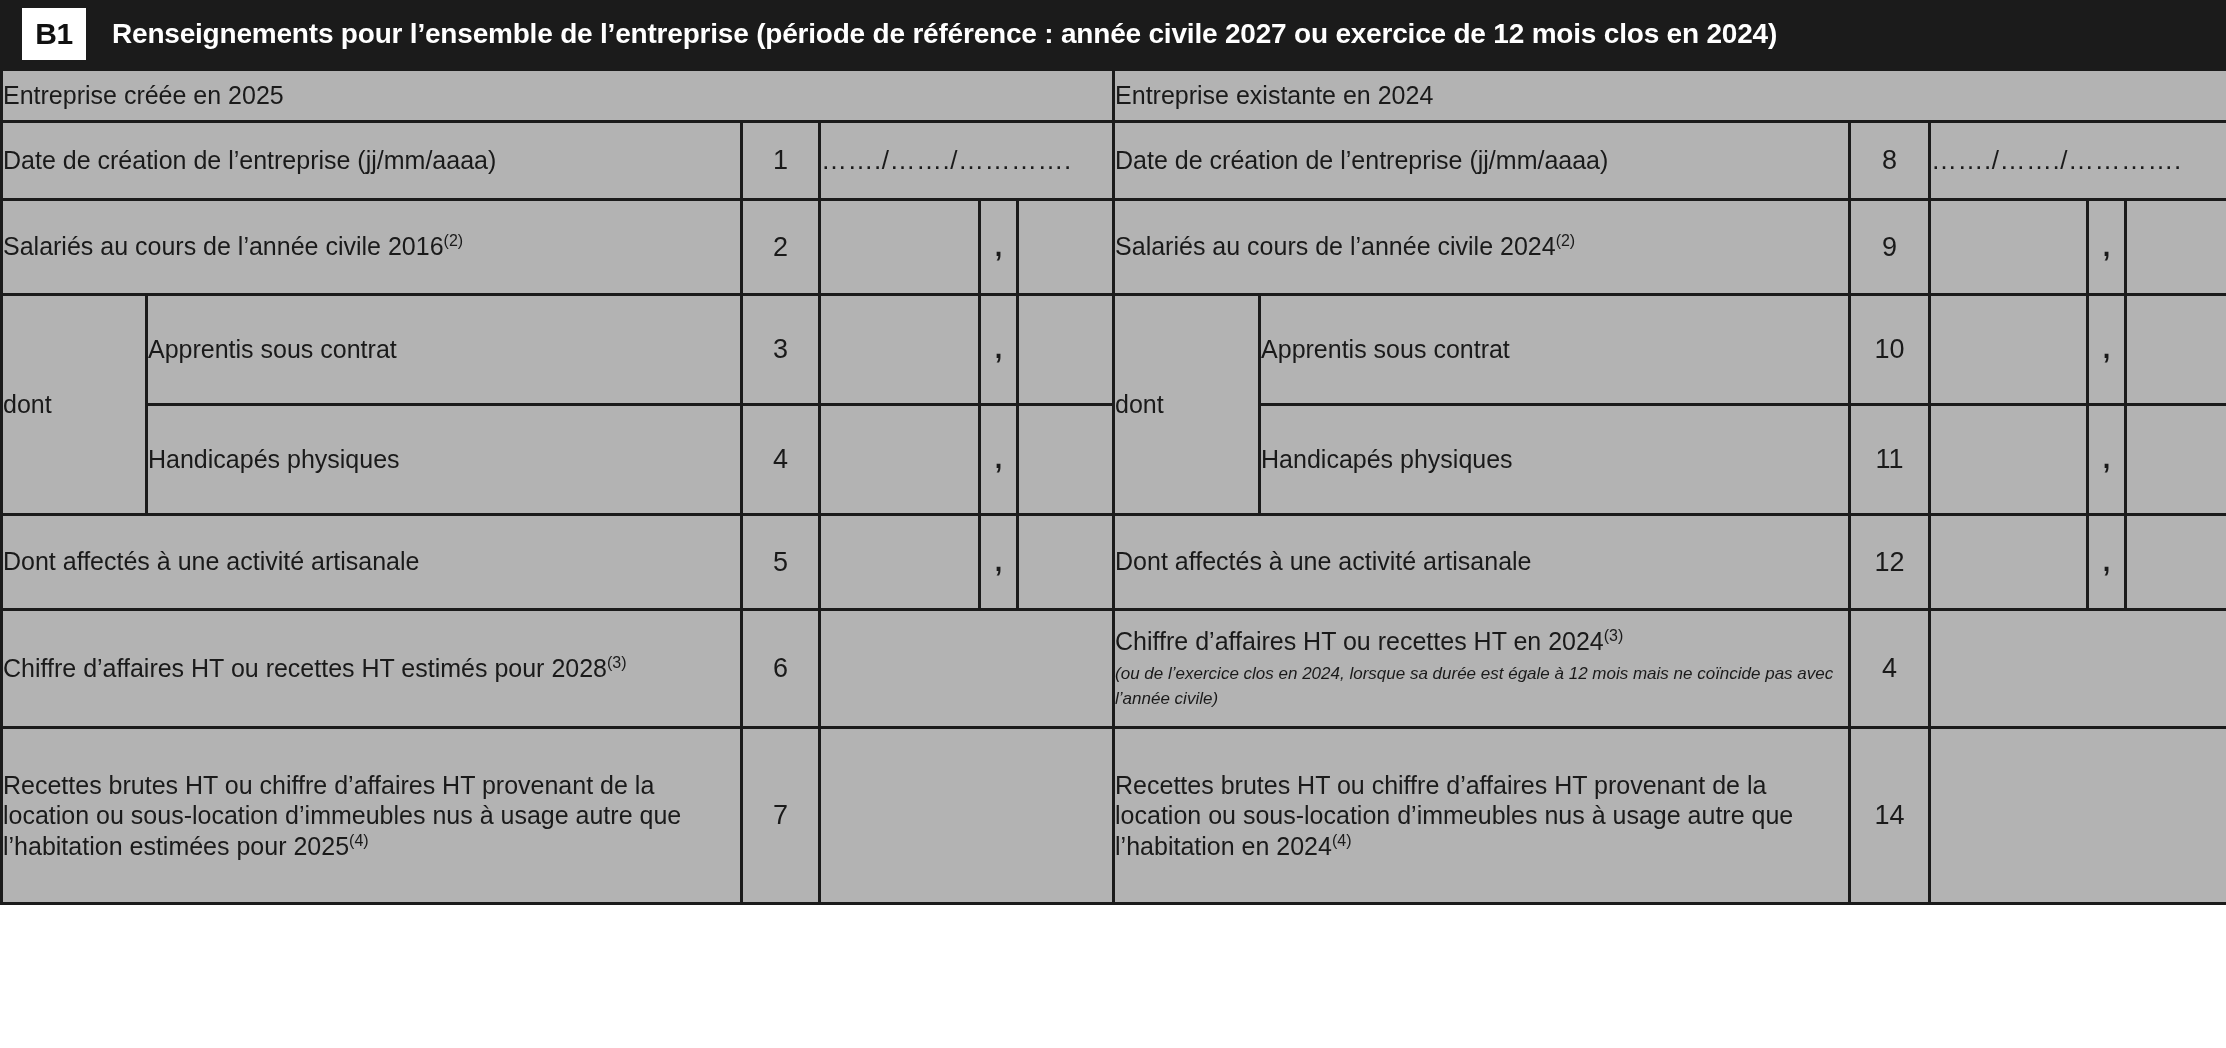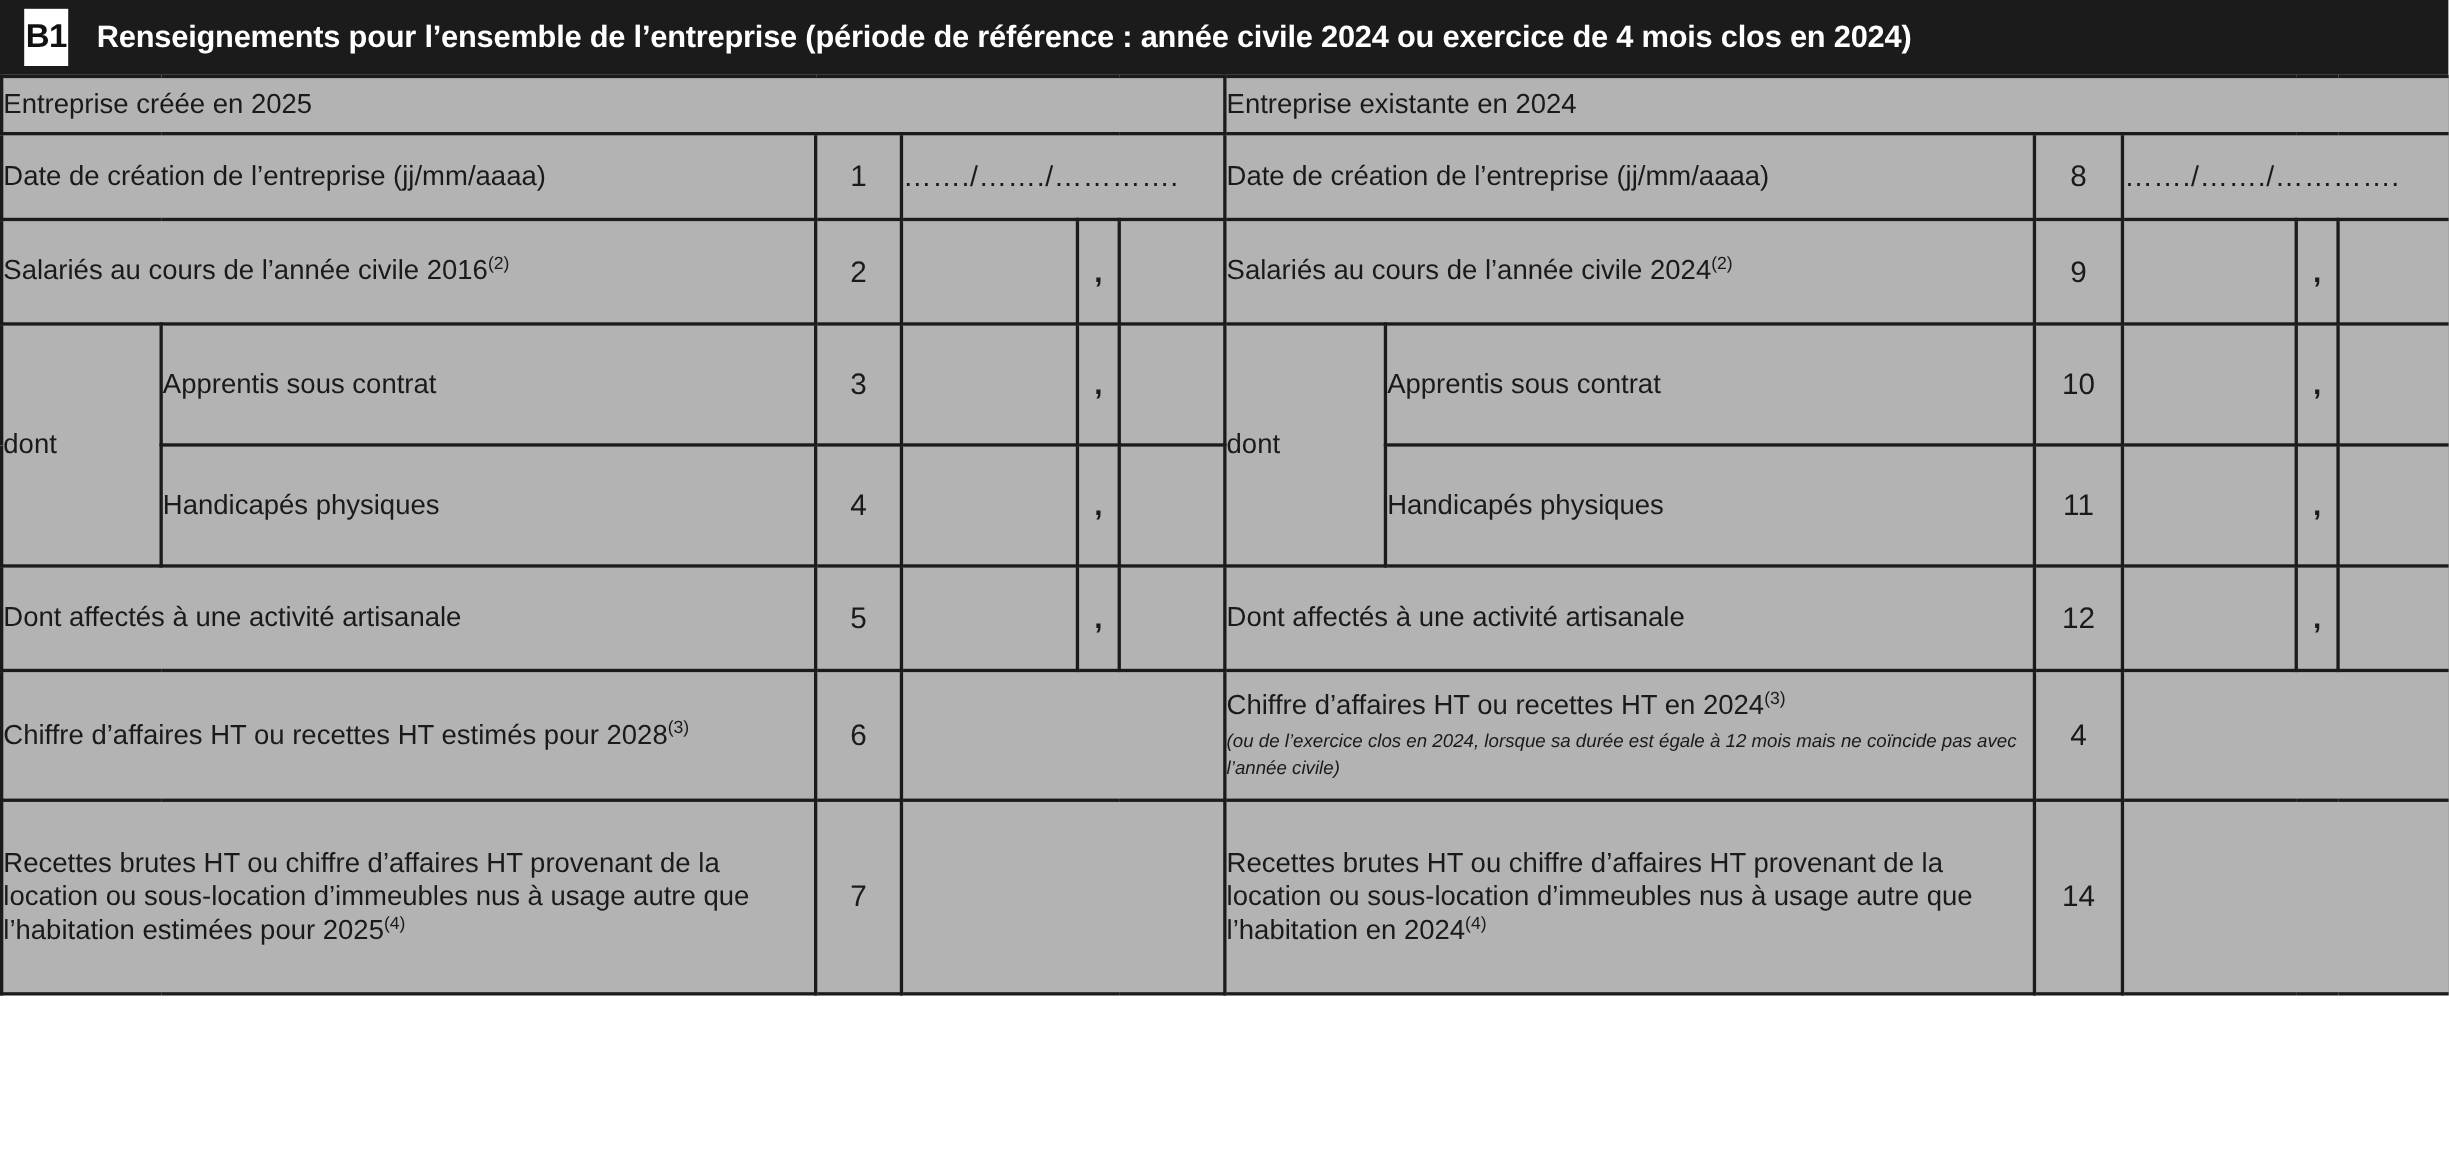--- a/index.html
+++ b/index.html
@@ -25,21 +25,21 @@
   
   .section-header {
     height: 68px;
     background: #1b1b1b;
     display: flex;
     align-items: center;
     box-sizing: border-box;
     padding: 0;
   }
   .section-code {
-    width: 40px;
+    width: 64px;
     height: 52px;
     margin-left: 22px;
     background: #ffffff;
     color: #111111;
     font-size: 30px;
     font-weight: bold;
     display: flex;
     align-items: center;
     justify-content: center;
     letter-spacing: -0.5px;
@@ -128,21 +128,21 @@
     line-height: 1.2;
   }
 </style>
 </head>
 <body>
 
 <div class="form-wrap">
 
   <div class="section-header">
     <div class="section-code">B1</div>
-    <div class="section-title">Renseignements pour l’ensemble de l’entreprise (période de référence : année civile 2024 ou exercice de 4 mois clos en 2024)</div>
+    <div class="section-title">Renseignements pour l’ensemble de l’entreprise (période de référence : année civile 2027 ou exercice de 12 mois clos en 2024)</div>
   </div>
 
   <table class="b1">
     <colgroup>
       <col style="width:145px">
       <col style="width:595px">
       <col style="width:78px">
       <col style="width:160px">
       <col style="width:38px">
       <col style="width:96px">

